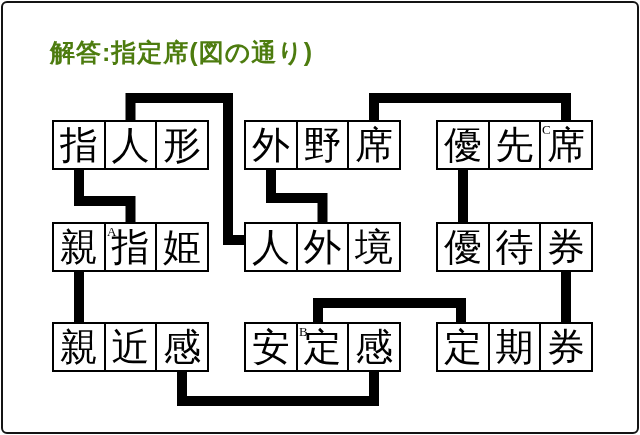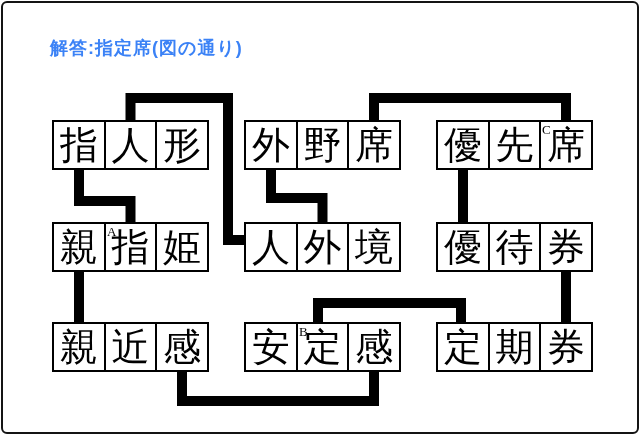--- a/index.html
+++ b/index.html
@@ -8,21 +8,21 @@
     background:#ffffff;
     font-family:"Liberation Sans",sans-serif;
   }
   .frame{
     position:absolute;left:1px;top:1px;right:1px;bottom:1px;
     border:2px solid #141414;border-radius:6px;
     pointer-events:none;
   }
   .title{
     position:absolute;left:50px;top:36px;
-    font-size:18px;font-weight:700;color:#3b82f6;
+    font-size:25px;font-weight:700;color:#4d7c0f;
     letter-spacing:1px;white-space:nowrap;
     font-family:"Liberation Sans",sans-serif;
   }
   .lines{position:absolute;left:0;top:0;width:640px;height:435px;}
   .word-box{
     position:absolute;display:flex;
   }
   .cell{
     box-sizing:border-box;
     width:54px;height:50px;

